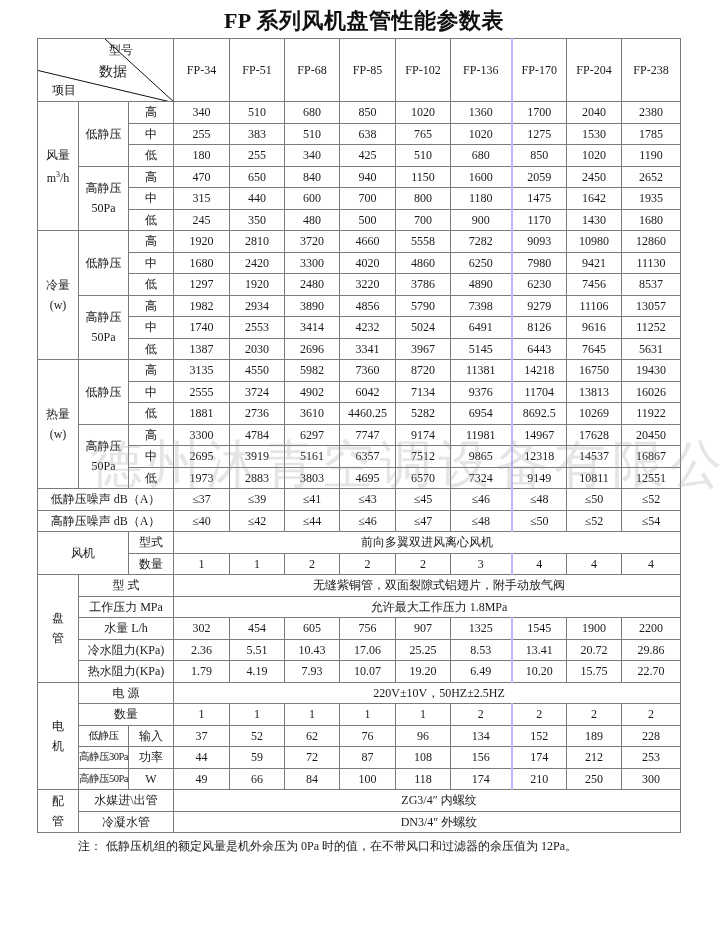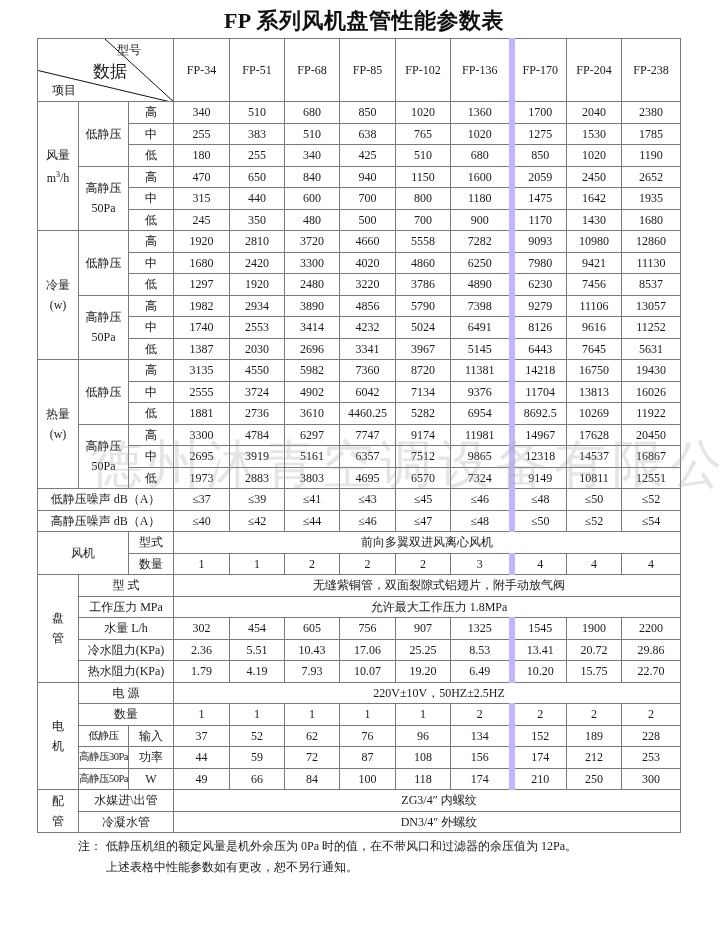--- a/index.html
+++ b/index.html
@@ -17,27 +17,27 @@
     width: 643px;
     font-size: 12px;
   }
   table.spec td {
     border: 1px solid #7a7a7a;
     text-align: center; vertical-align: middle;
     padding: 0; height: 20.5px; line-height: 14px;
     overflow: hidden; white-space: nowrap;
   }
   table.spec td.hdr { height: 62px; }
-  table.spec td.thick-l { border-left: 6px solid #c4b5fd; }
+  table.spec td.thick-l { border-left: 2px solid #c4b5fd; }
   td.left-text { text-align: left; padding-left: 24px !important; }
   td.small { font-size: 10.5px; letter-spacing: -0.5px; }
   .diag-cell { position: relative; }
   .diag-cell svg { position: absolute; left: -40px; top: 0; width: 177px; height: 64px; overflow: visible; }
-  .diag-xinghao { position: absolute; right: 32px; top: 4px; font-size: 12px; }
-  .diag-shuju { position: absolute; right: 46px; top: 26px; font-size: 17px; }
+  .diag-xinghao { position: absolute; right: 40px; top: 4px; font-size: 12px; }
+  .diag-shuju { position: absolute; right: 46px; top: 26px; font-size: 14px; }
   .diag-xiangmu { position: absolute; left: 14px; bottom: 4px; font-size: 12px; }
   .vtext { line-height: 20px; }
   .notes {
     position: absolute; left: 78px; top: 836px; font-size: 12px; line-height: 21px;
   }
   .notes .row { display: flex; }
   .notes .lbl { width: 28px; }
   .notes .indent { padding-left: 28px; }
   .watermark {
     position: absolute; left: 90px; top: 430px; font-size: 52px; color: rgba(160,160,160,0.28);
@@ -489,14 +489,13 @@
     </tbody>
 </table>
 
 <div class="watermark">德州沐青空调设备有限公司</div>
 
 <div class="notes">
   <div class="row">
       <span class="lbl">注：</span>
       <span>低静压机组的额定风量是机外余压为 0Pa 时的值，在不带风口和过滤器的余压值为 12Pa。</span>
     </div>
-  <div class="indent">上述表格中性能参数如有更改，恕不另行通知。</div>
 </div>
 
 </body></html>

